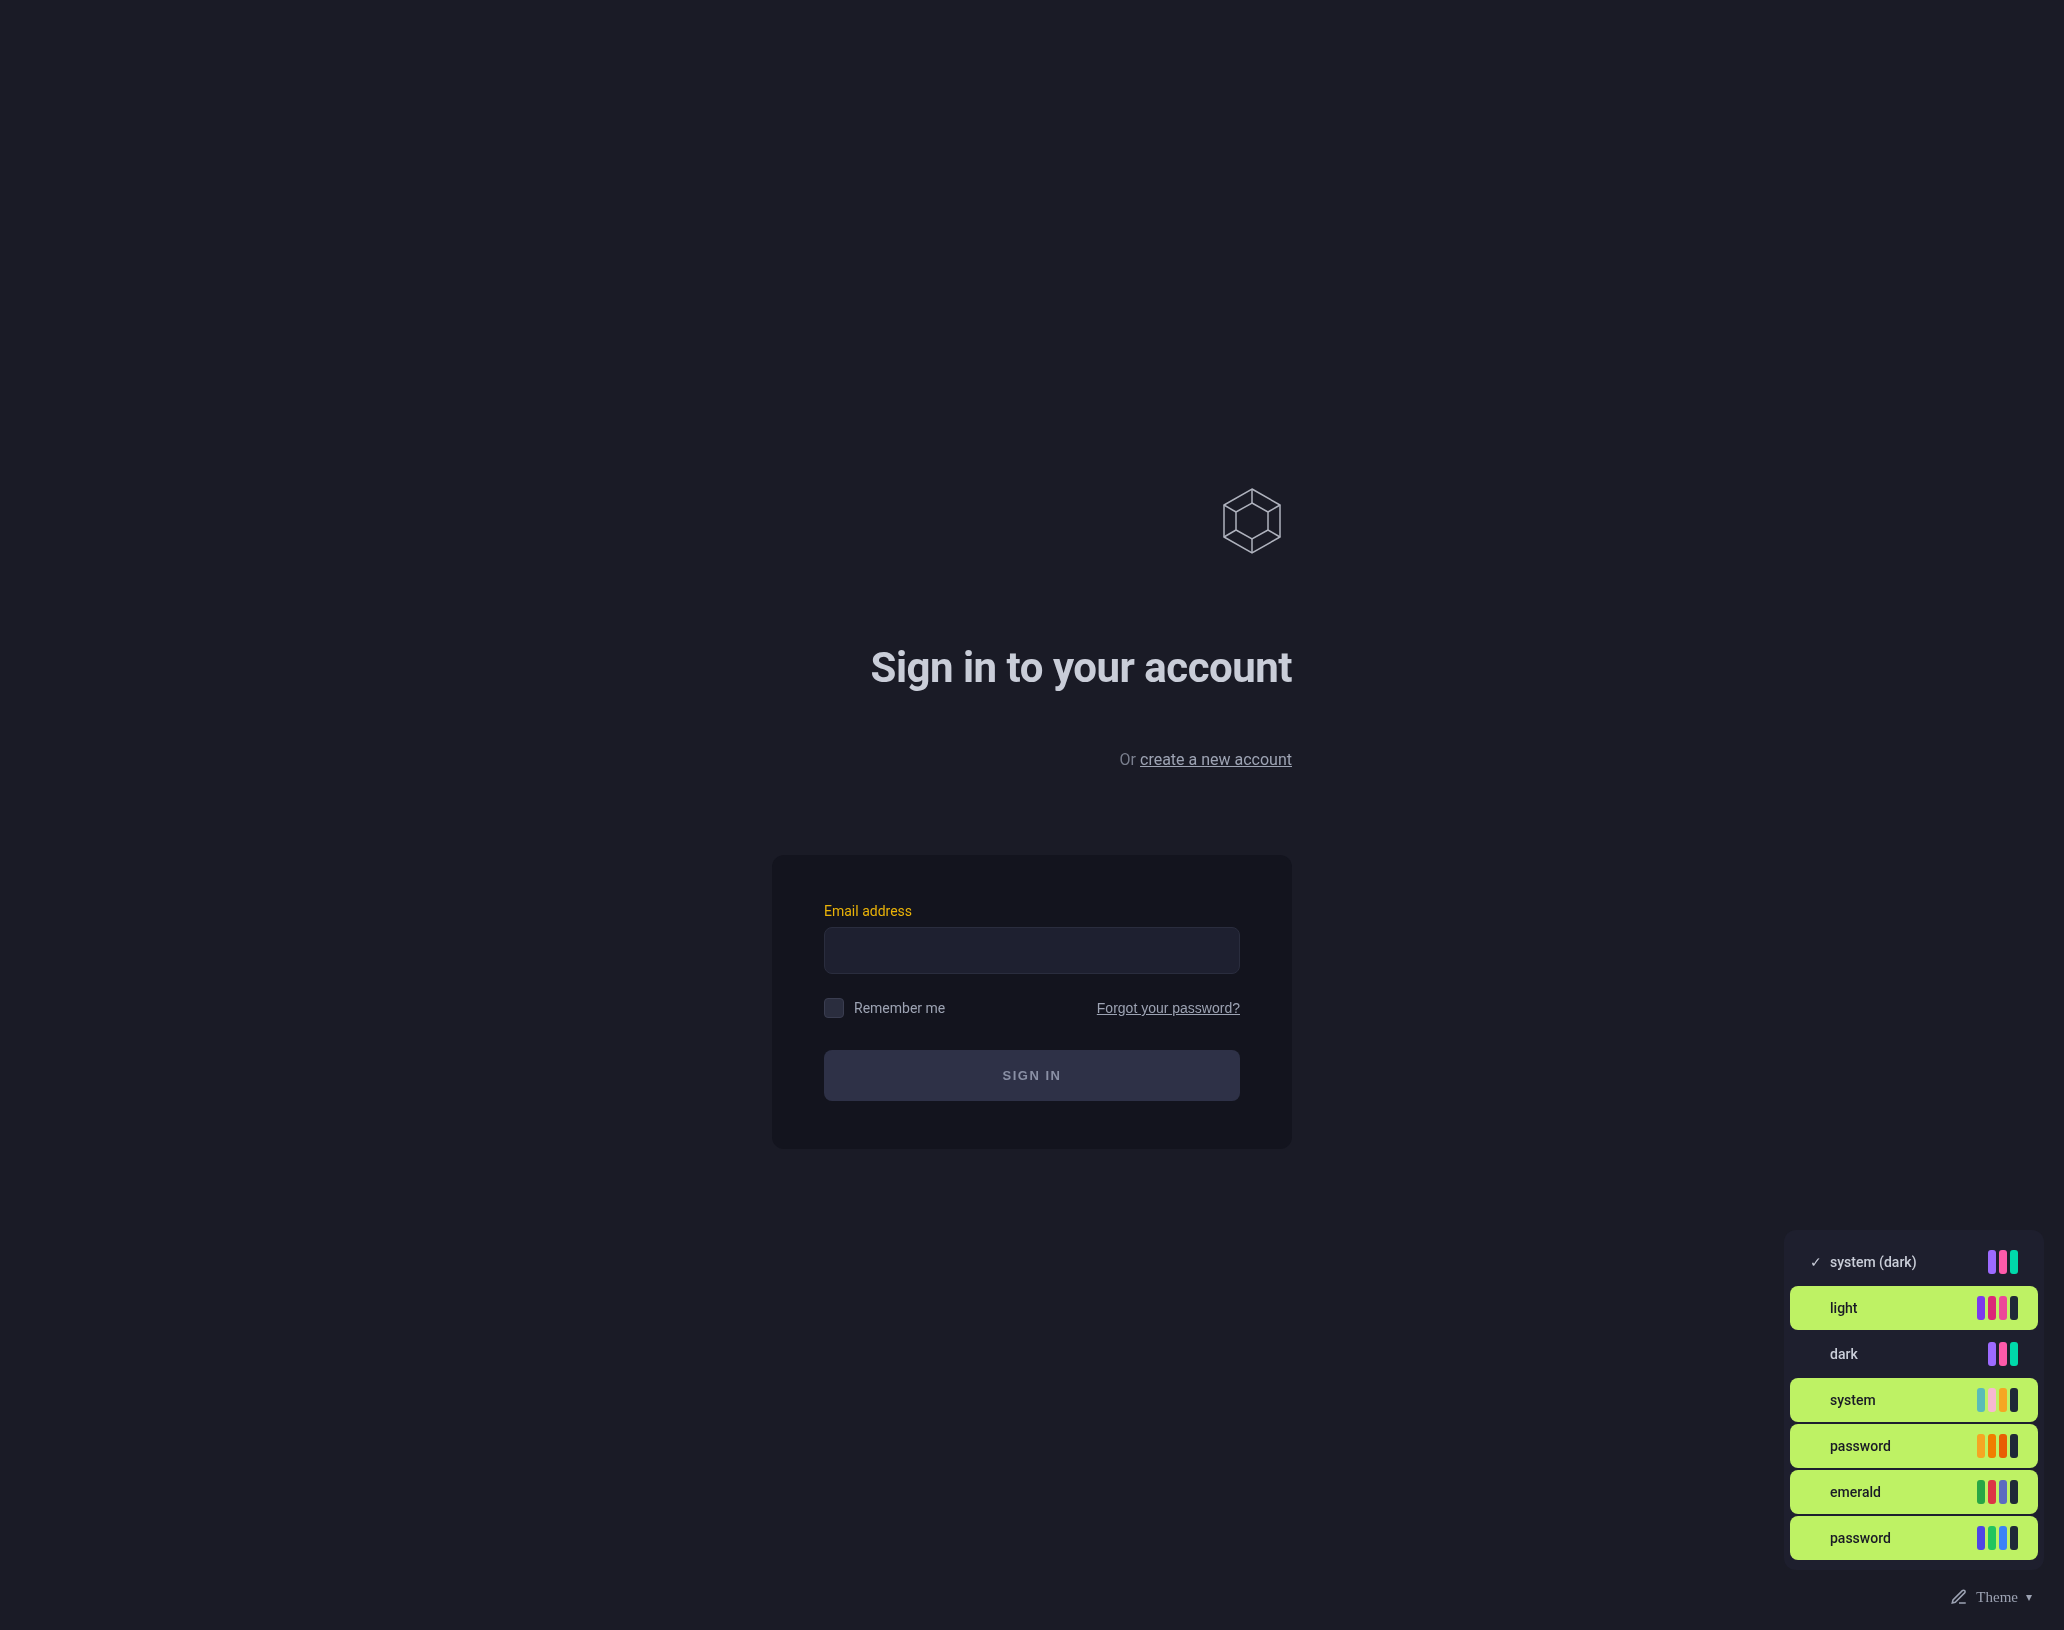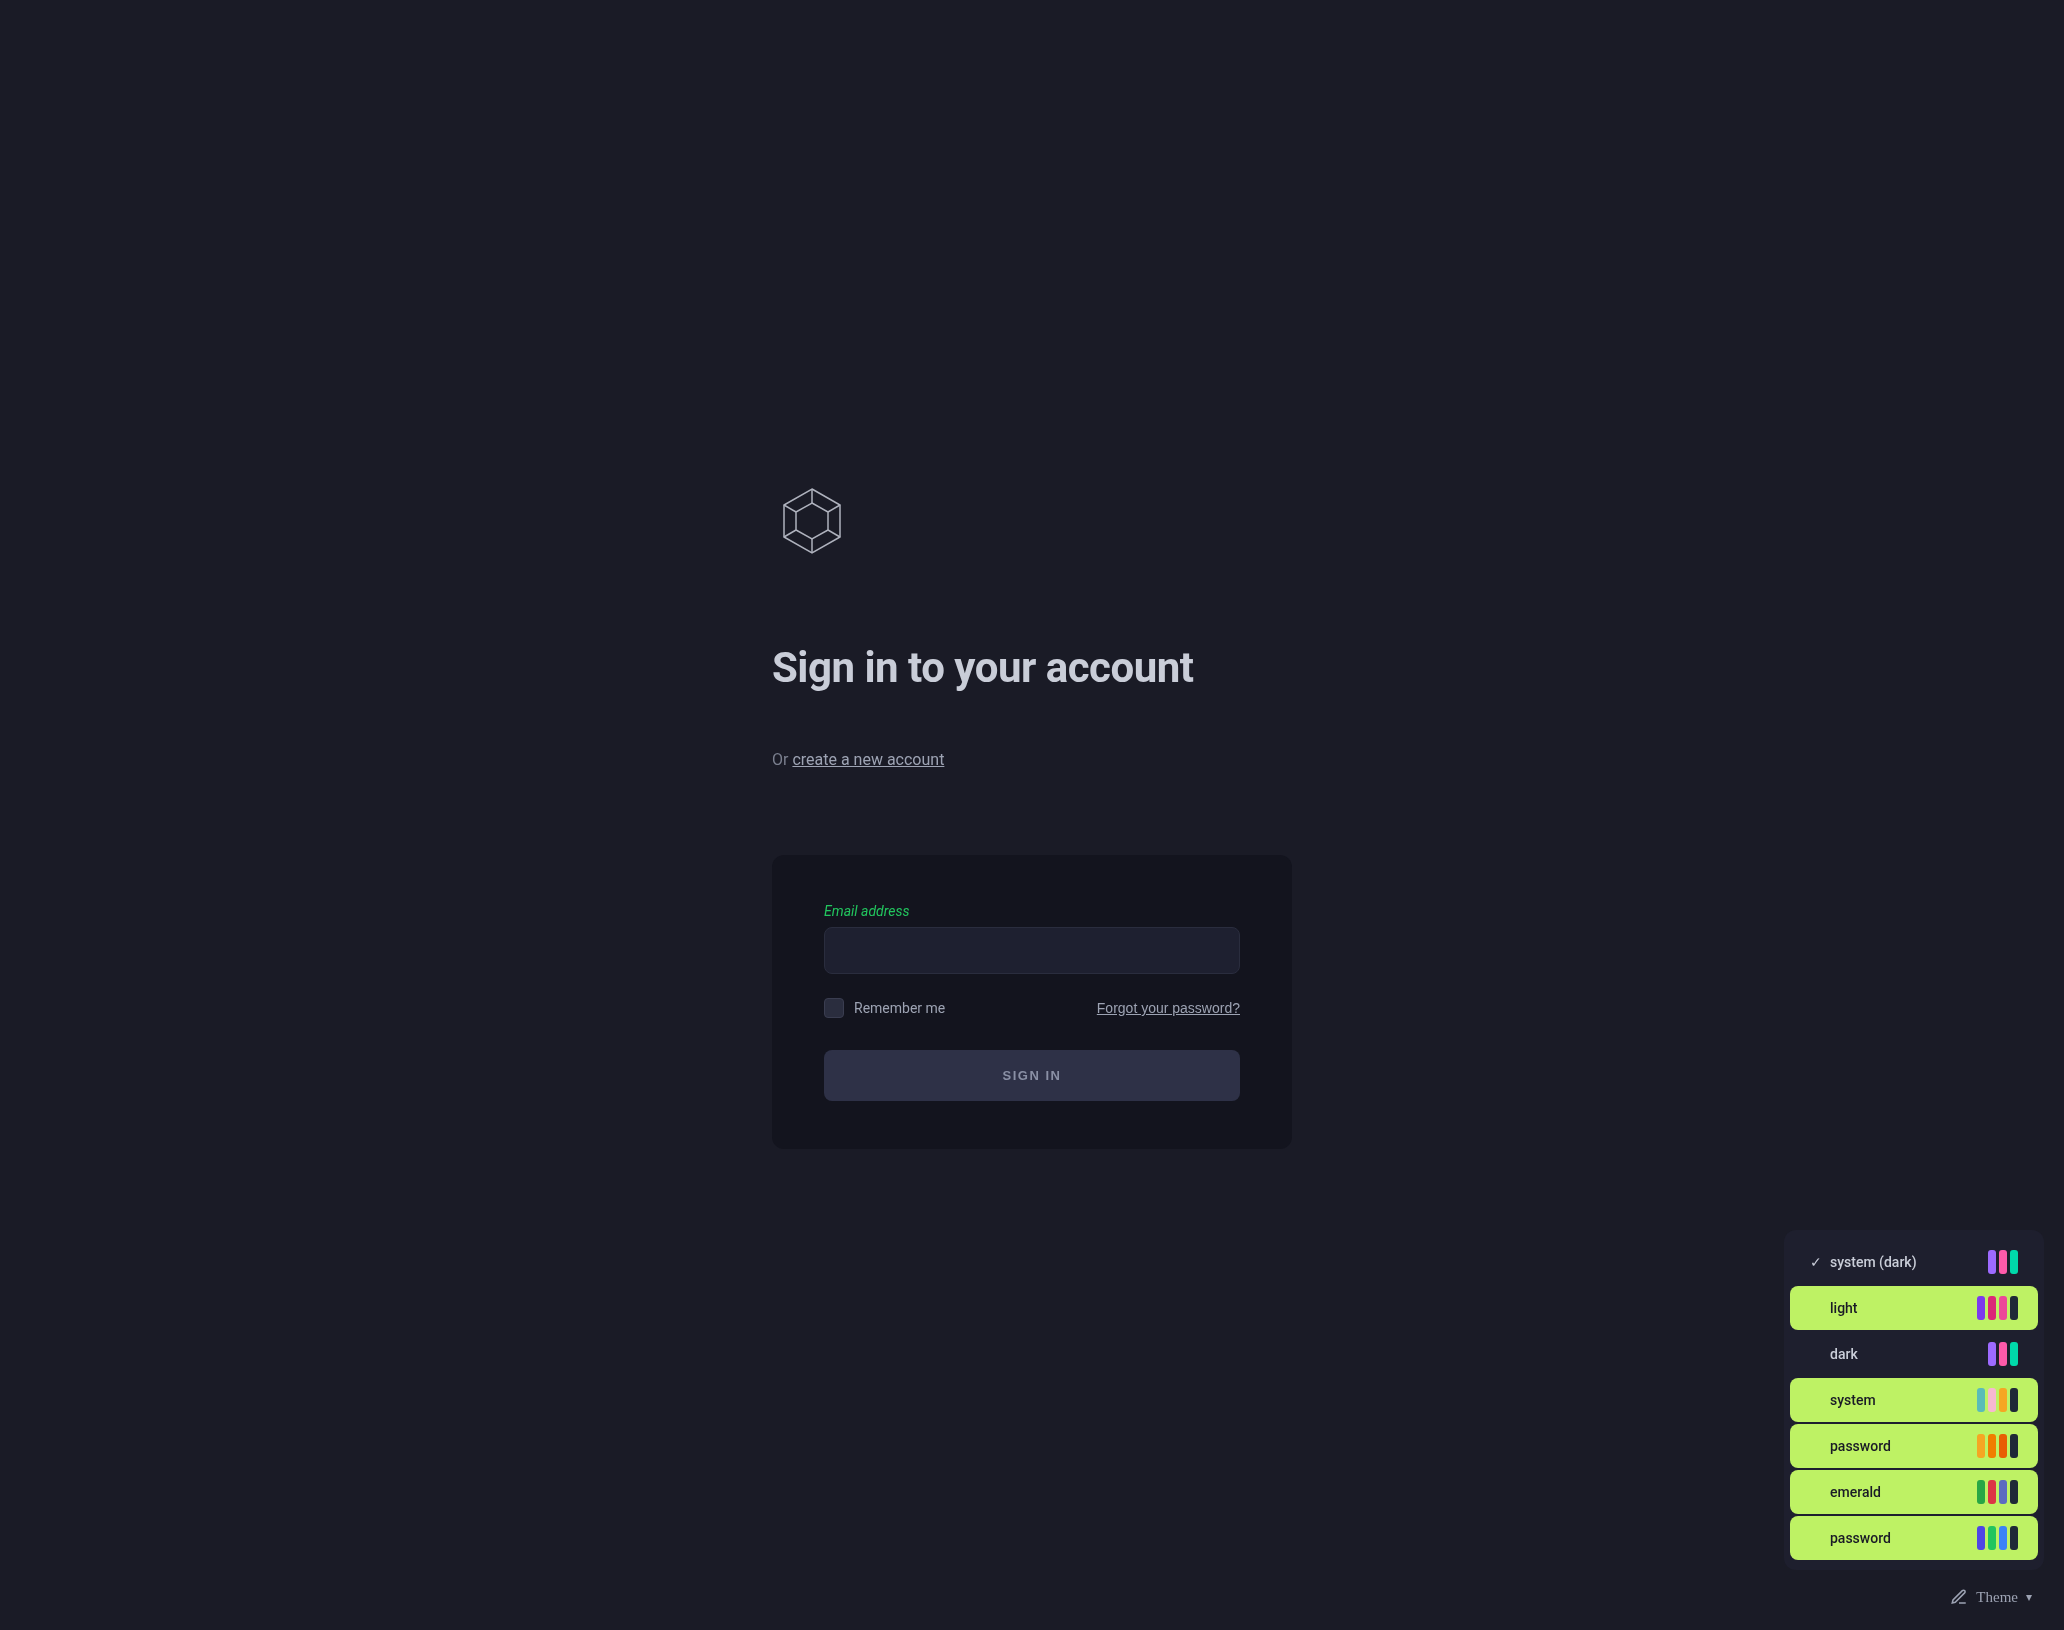--- a/index.html
+++ b/index.html
@@ -11,21 +11,21 @@
       display: flex;
       align-items: center;
       justify-content: center;
       position: relative;
       overflow: hidden;
     }
 
     .main-content {
       display: flex;
       flex-direction: column;
-      align-items: flex-start;
+      align-items: flex-end;
       width: 100%;
       max-width: 560px;
       padding: 40px 20px;
       gap: 46px;
     }
 
     .logo-container {
       margin-bottom: 32px;
     }
 
@@ -65,24 +65,23 @@
       max-width: 540px;
     }
 
     .form-group {
       margin-bottom: 24px;
     }
 
     .form-label {
       display: block;
       font-size: 14px;
-      color: #22c55e;
+      color: #eab308;
       margin-bottom: 8px;
       font-weight: 400;
-      font-style: italic;
     }
 
     .form-input {
       width: 100%;
       background-color: #1e2030;
       border: 1px solid #2a2d3e;
       border-radius: 8px;
       padding: 14px 16px;
       font-size: 15px;
       color: #c9cdd8;

